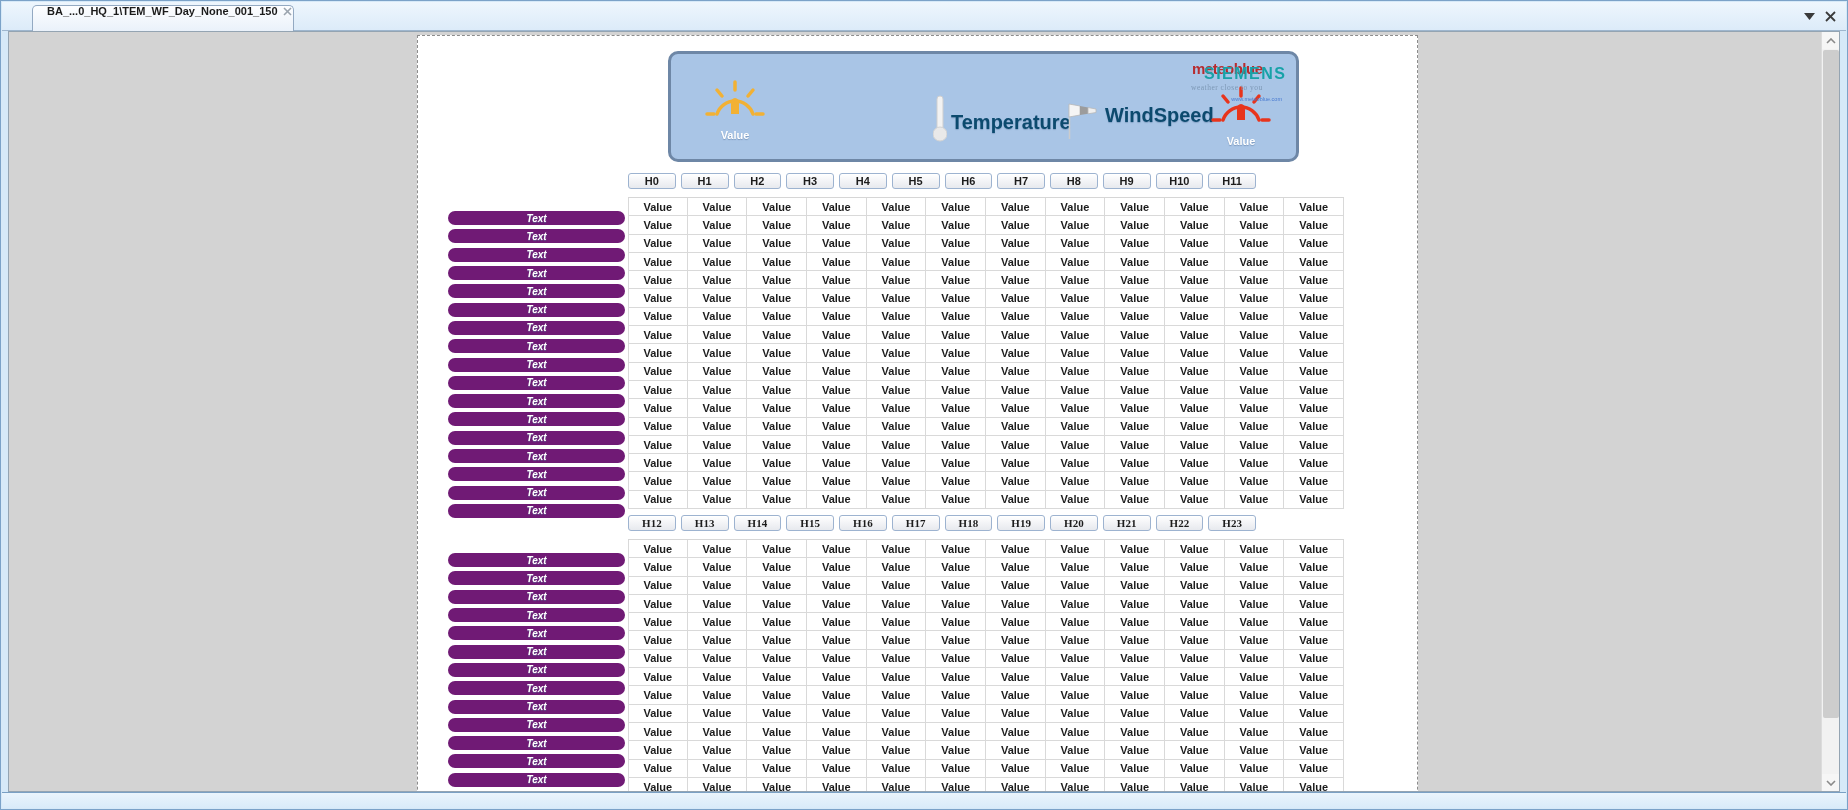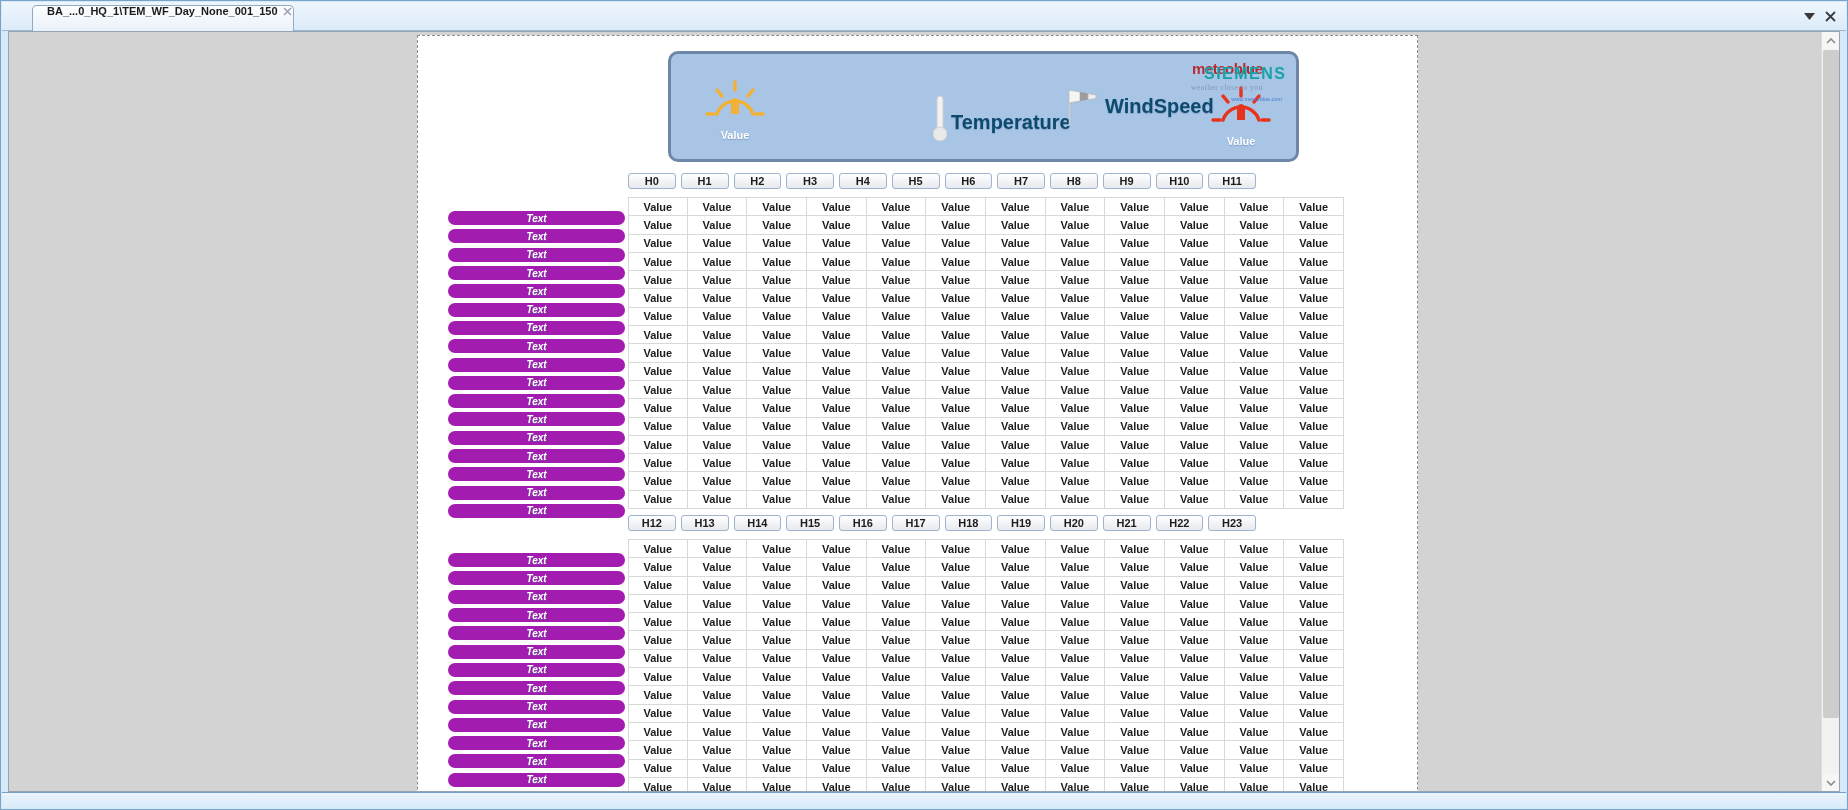--- a/index.html
+++ b/index.html
@@ -53,38 +53,38 @@
   .panel{
     position:absolute; left:250px; top:15px; width:631px; height:111px;
     background:#a9c5e6; border:3px solid #6e87a6; border-radius:10px;
   }
   .sun-block{ position:absolute; width:76px; text-align:center; }
   .sun-block.left{ left:26px; top:24px; }
   .sun-block.right{ left:532px; top:30px; }
   .sun-label{ font-size:11px; font-weight:bold; color:#ffffff; text-shadow:0 1px 1px rgba(90,120,160,.55); margin-top:1px; }
   .meas{ position:absolute; display:flex; align-items:flex-end; gap:4px; }
   .meas.temp{ left:262px; top:40px; }
-  .meas.wind{ left:396px; top:30px; }
+  .meas.wind{ left:396px; top:44px;align-items:center; }
   .meas-label{ font-size:20px; font-weight:bold; color:#0c4a6e; text-shadow:0 1px 1px rgba(90,120,160,.45); padding-bottom:8px; }
 
   
   .logo{ position:absolute; right:8px; top:2px; width:100px; height:52px; }
   .logo-brand{ position:absolute; left:4px; top:4px; font-size:15px; font-weight:bold; color:#b91c1c; letter-spacing:-0.5px; opacity:.9; }
   .logo-overlay{ position:absolute; left:16px; top:9px; font-size:16px; font-weight:bold; color:#17a2a8; letter-spacing:1.5px; }
   .logo-tagline{ position:absolute; left:3px; top:27px; font-size:7.5px; color:#7d98b5; letter-spacing:.5px; white-space:nowrap;font-family:Liberation Serif, serif; }
   .logo-url{ position:absolute; right:6px; top:40px; font-size:5.5px; color:#4a7bd0; }
 
   
   .pills{
     position:absolute; left:30px; width:177px;
     display:grid; grid-auto-rows:18.3px;
   }
   .pill{
     align-self:center; height:14px; width:100%;
-    background:#a21caf; border-radius:7px;
+    background:#701a75; border-radius:7px;
     display:flex; align-items:center; justify-content:center;
     font-size:10px; font-weight:bold; font-style:italic; color:#ffffff;
     text-shadow:0 1px 1px rgba(90,120,160,.6);
     margin-top:24px;
   }
   .thead{
     position:absolute; left:210px; width:628px; height:17px;
     display:grid; grid-template-columns:repeat(12,1fr); column-gap:5px;
   }
   .hcell{
@@ -102,21 +102,21 @@
   .trow{ display:grid; grid-template-columns:repeat(12,1fr); }
   .vcell{
     border-right:1px solid #d9d9d9; border-bottom:1px solid #d9d9d9;
     display:flex; align-items:center; justify-content:center;
     font-size:11px; font-weight:bold; color:#1c1c1c; background:#ffffff;
   }
   .trow .vcell:first-child{ border-left:1px solid #d9d9d9; }
 
   
   .t1 .thead{ top:137px; } .t1 .tbody{ top:161px; } .t1 .pills{ top:161px; }
-  .t2 .thead{ top:479px; } .t2 .tbody{ top:503px; } .t2 .pills{ top:503px; }
+  .t2 .thead{ top:479px;font-family:Liberation Serif, serif; } .t2 .tbody{ top:503px; } .t2 .pills{ top:503px; }
 
   
   .vscroll{
     position:absolute; right:0; top:0; bottom:0; width:18px;
     background:#f2f2f2; border-left:1px solid #dcdcdc;
   }
   .sbtn{
     position:absolute; left:0; width:18px; height:17px; background:#f6f6f6;
     display:flex; align-items:center; justify-content:center;
   }

